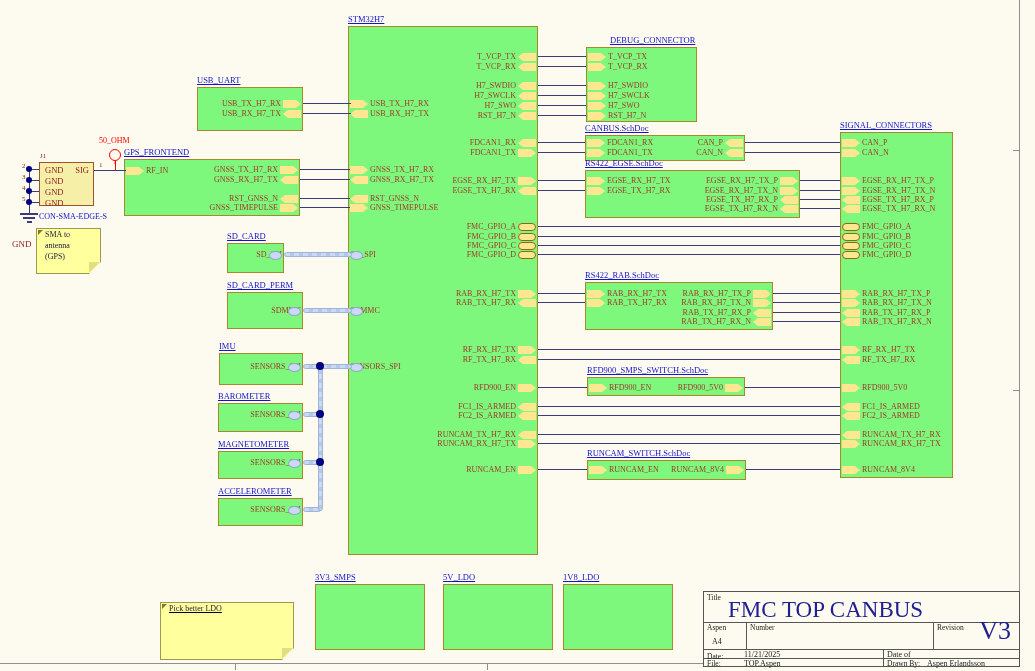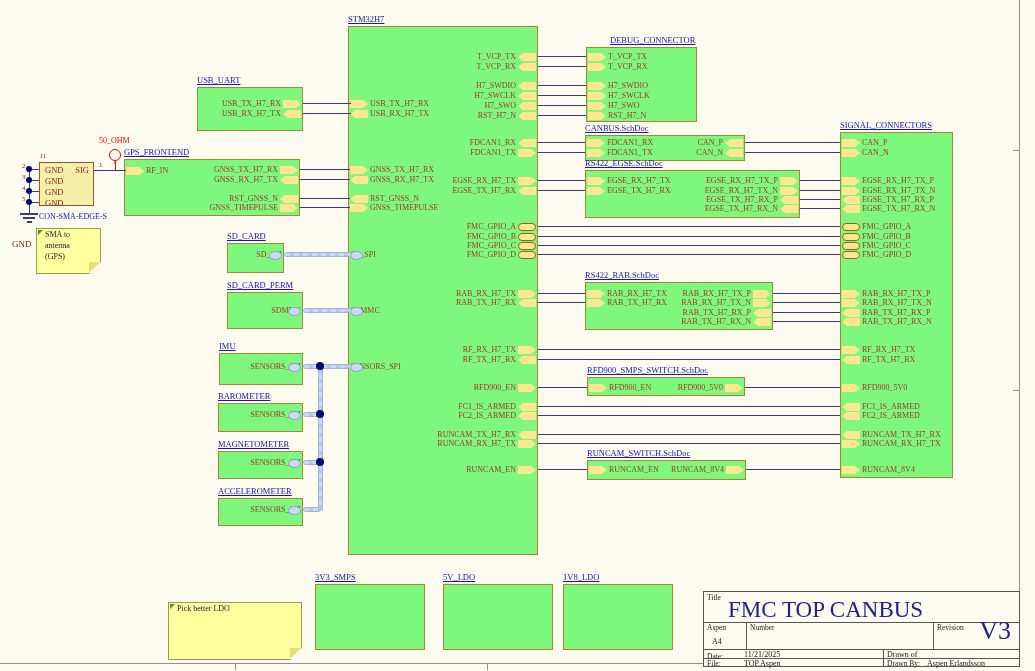--- a/index.html
+++ b/index.html
@@ -103,21 +103,21 @@
     <div class="cell-lab" style="left:3px;top:2px">Title</div>
     <div class="big">FMC TOP CANBUS</div>
     <div class="cell-lab" style="left:3px;top:32px">Aspen</div>
     <div class="cell-val" style="left:8px;top:45px">A4</div>
     <div class="cell-lab" style="left:46px;top:32px">Number</div>
     <div class="cell-val" style="left:46px;top:45px"></div>
     <div class="cell-lab" style="left:233px;top:32px">Revision</div>
     <div class="rev">V3</div>
     <div class="cell-lab" style="left:3px;top:61px">Date:</div>
     <div class="cell-val" style="left:40px;top:58px">11/21/2025</div>
-    <div class="cell-val" style="left:183px;top:58px">Drawn  of</div>
+    <div class="cell-val" style="left:183px;top:58px">Date  of</div>
     <div class="cell-lab" style="left:3px;top:68px">File:</div>
     <div class="cell-val" style="left:40px;top:67px">TOP.Aspen</div>
     <div class="cell-lab" style="left:183px;top:68px">Drawn By:</div>
     <div class="cell-val" style="left:223px;top:67px">Aspen Erlandsson</div>
   </div>
 
 <div class="blk" style="left: 348px; top: 26px; width: 190px; height: 529px;">
       <div class="port l" style="top: 72px;">
         <div class="pg r"></div>
         <span class="plabel">USB_TX_H7_RX</span>
@@ -620,19 +620,19 @@
     <div class="lbl blue" style="left: 39px; top: 212px;">CON-SMA-EDGE-S</div>
     <div class="lbl gnd" style="left: 12px; top: 240px;">GND</div>
     <div class="note" style="left: 36px; top: 228px; width: 63px; height: 44px;">
       <div class="nmark"></div>
       <div class="nline">SMA to</div>
       <div class="nline">antenna</div>
       <div class="nline">(GPS)</div>
       <div class="flap"></div>
       <div class="cut"></div>
     </div>
-    <div class="note" style="left: 168px; top: 602px; width: 132px; height: 56px;">
+    <div class="note" style="left: 160px; top: 602px; width: 132px; height: 56px; text-decoration: underline;">
       <div class="nmark"></div>
       <div class="nline">Pick better LDO</div>
       <div class="flap"></div>
       <div class="cut"></div>
     </div>
   </div>
 
 </body></html>

